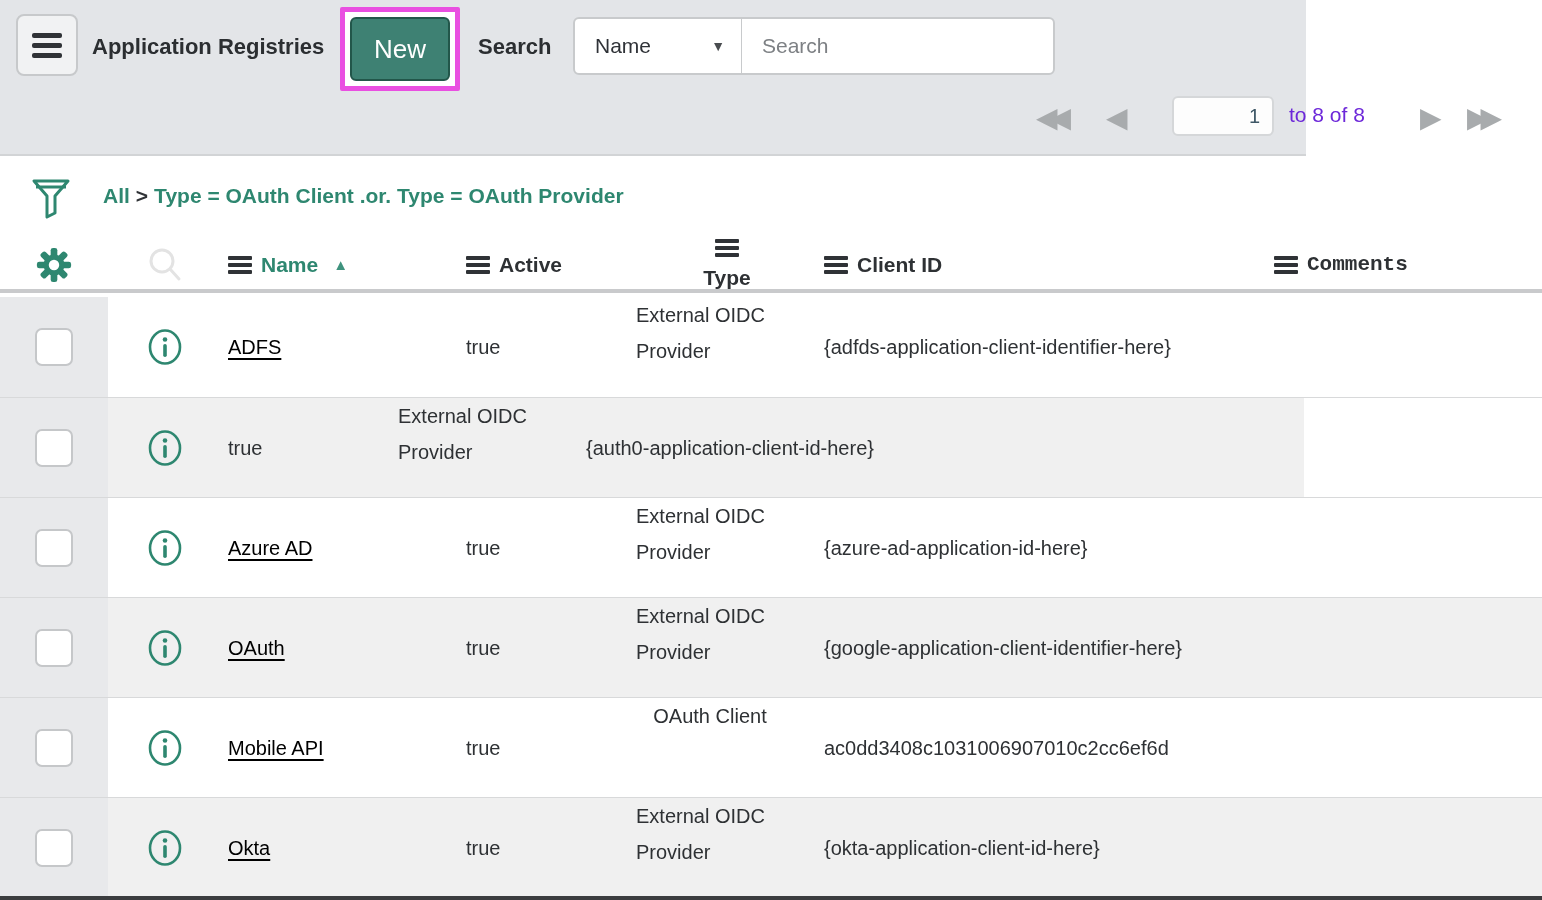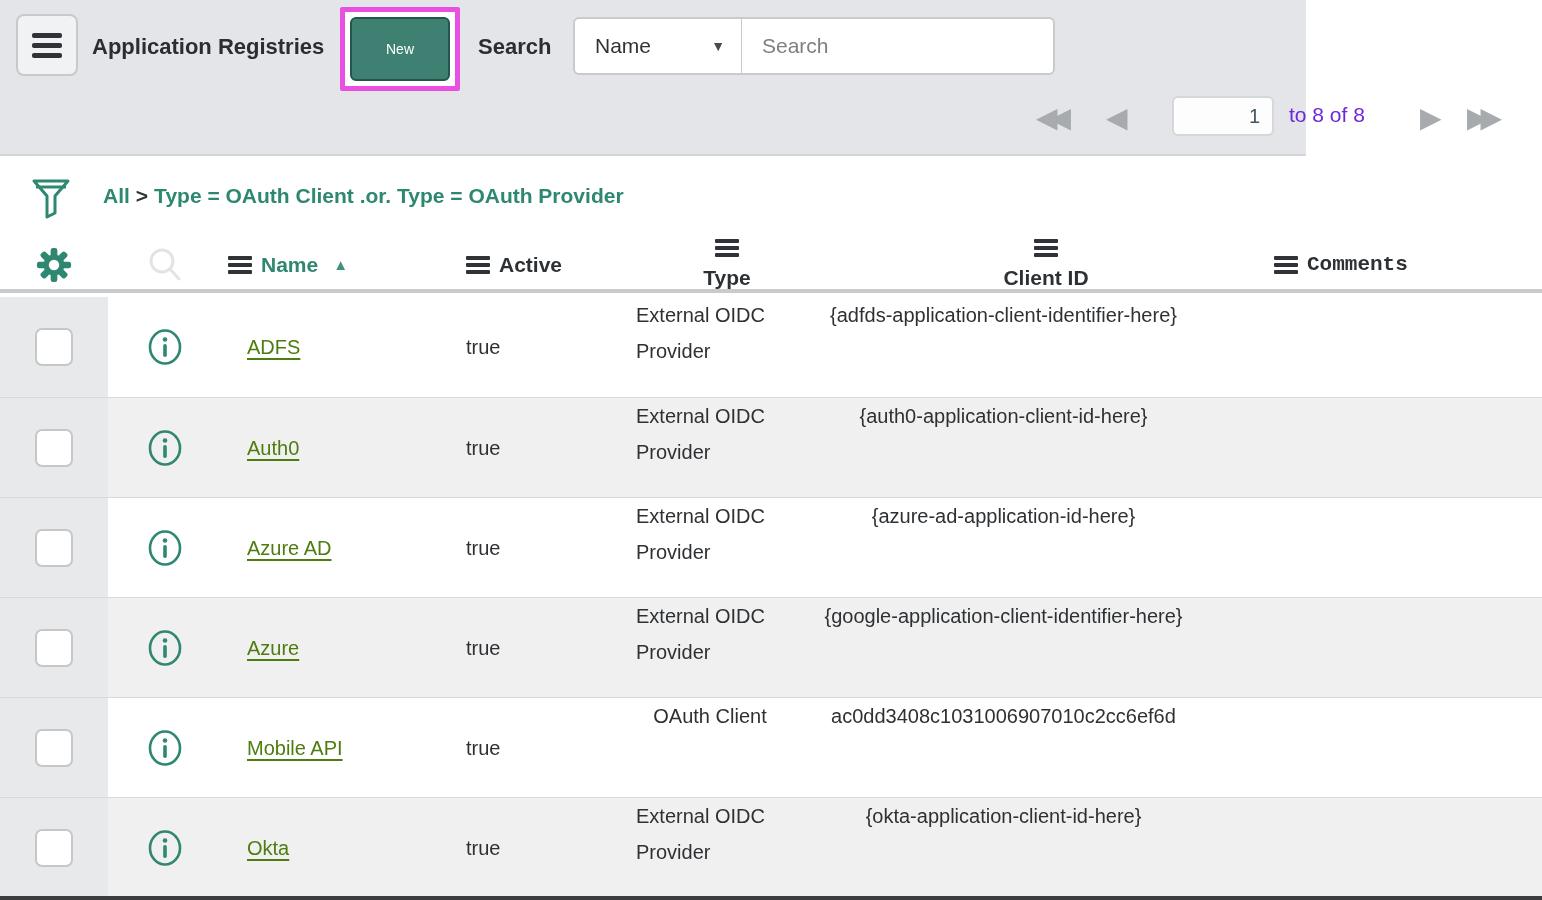--- a/index.html
+++ b/index.html
@@ -29,21 +29,21 @@
     font-size:22px; font-weight:bold; color:#2b2e31; white-space:nowrap;
   }
 
   .hl-frame {
     position:absolute; left:340px; top:7px; width:120px; height:84px;
     background:#ffffff; border:5px solid #e94fe1; border-radius:2px;
     display:flex; align-items:center; justify-content:center;
   }
   .new-btn {
     width:100px; height:64px; background:#3e8173; border:2px solid #22564a;
-    border-radius:6px; color:#ffffff; font-size:14px; font-family:inherit;
+    border-radius:6px; color:#ffffff; font-size:26px; font-family:inherit;
     cursor:pointer;
   }
 
   .search-label {
     position:absolute; left:478px; top:34px;
     font-size:22px; font-weight:bold; color:#2b2e31;
   }
 
   .search-combo {
     position:absolute; left:573px; top:17px; width:482px; height:58px;
@@ -87,21 +87,21 @@
   .breadcrumb { position:absolute; left:103px; top:26px; font-size:21px; font-weight:600; white-space:nowrap; }
   .breadcrumb .crumb { color:#2e8770; cursor:pointer; }
   .breadcrumb .sep { color:#2f3236; margin:0 6px; }
 
   
   .col-w0 { width:108px; }  
   .col-w1 { width:114px; }  
   .col-w2 { width:238px; }  
   .col-w3 { width:170px;text-align:center; }  
   .col-w4 { width:188px;flex-direction:column; }  
-  .col-w5 { width:450px;flex-direction:column; }  
+  .col-w5 { width:450px; }  
   .col-w6 { width:274px;font-family:Liberation Mono, monospace; }  
 
   .col-header {
     position:absolute; top:240px; left:0; width:1542px; height:53px;
     background:#ffffff; display:flex; align-items:center;
     border-bottom:4px solid #c9cacc;
   }
   .hcell { display:flex; align-items:center; gap:9px; padding-left:6px; cursor:pointer; }
   .hcell .label { font-size:21px; font-weight:bold; color:#2e3134; white-space:nowrap; }
   .hcell .label.sorted { color:#2e8770; }
@@ -117,22 +117,22 @@
   .row.even .main-bg { background:#f0f0f0; }
   .cell { display:flex; align-items:center; font-size:20px; color:#2e3134; line-height:36px; }
   .cell-check { background:#e8e9eb; justify-content:center; }
   .checkbox {
     width:38px; height:38px; background:#ffffff; border:2px solid #c5c7c9;
     border-radius:7px; cursor:pointer;
   }
   .cell-info { justify-content:center; }
   .info-btn { cursor:pointer; display:flex; }
   .name-link {
-    color:#4d7c0f; text-decoration:underline; text-underline-offset:4px;
-    cursor:pointer; padding-left:6px;margin-left:19px;
+    color:#000000; text-decoration:underline; text-underline-offset:4px;
+    cursor:pointer; padding-left:6px;
   }
   .cell-active, .cell-type, .cell-clientid, .cell-comments { padding-left:6px; }
   .cell-type     { padding-right:34px; }
   .cell-clientid { padding-right:85px; }
   .cell-comments { padding-right:45px; }
 
   .bottom-strip {
     position:absolute; left:0; bottom:0; width:1542px; height:4px; background:#3b3d3f;
   }
 </style>
@@ -280,23 +280,20 @@
       </div>
     <div class="cell cell-info main-bg col-w1">
         <span class="info-btn">
           <svg width="36" height="38" viewBox="0 0 36 38">
             <ellipse cx="18" cy="19" rx="15" ry="16.5" fill="none" stroke="#2e8770" stroke-width="2.6"></ellipse>
             <circle cx="18" cy="11.5" r="2.3" fill="#2e8770"></circle>
             <rect x="16.2" y="16" width="3.6" height="13" rx="1.8" fill="#2e8770"></rect>
           </svg>
         </span>
       </div>
-    <div class="cell main-bg col-w2">
-        <span class="name-link">Auth0</span>
-      </div>
     <div class="cell cell-active main-bg col-w3">true</div>
     <div class="cell cell-type main-bg col-w4">External OIDC Provider</div>
     <div class="cell cell-clientid main-bg col-w5">{auth0-application-client-id-here}</div>
     <div class="cell cell-comments main-bg col-w6"></div>
   </div>
 
   <div class="row odd">
     <div class="cell cell-check col-w0">
         <span class="checkbox"></span>
       </div>
@@ -325,21 +322,21 @@
     <div class="cell cell-info main-bg col-w1">
         <span class="info-btn">
           <svg width="36" height="38" viewBox="0 0 36 38">
             <ellipse cx="18" cy="19" rx="15" ry="16.5" fill="none" stroke="#2e8770" stroke-width="2.6"></ellipse>
             <circle cx="18" cy="11.5" r="2.3" fill="#2e8770"></circle>
             <rect x="16.2" y="16" width="3.6" height="13" rx="1.8" fill="#2e8770"></rect>
           </svg>
         </span>
       </div>
     <div class="cell main-bg col-w2">
-        <span class="name-link">Azure</span>
+        <span class="name-link">OAuth</span>
       </div>
     <div class="cell cell-active main-bg col-w3">true</div>
     <div class="cell cell-type main-bg col-w4">External OIDC Provider</div>
     <div class="cell cell-clientid main-bg col-w5">{google-application-client-identifier-here}</div>
     <div class="cell cell-comments main-bg col-w6"></div>
   </div>
 
   <div class="row odd">
     <div class="cell cell-check col-w0">
         <span class="checkbox"></span>

